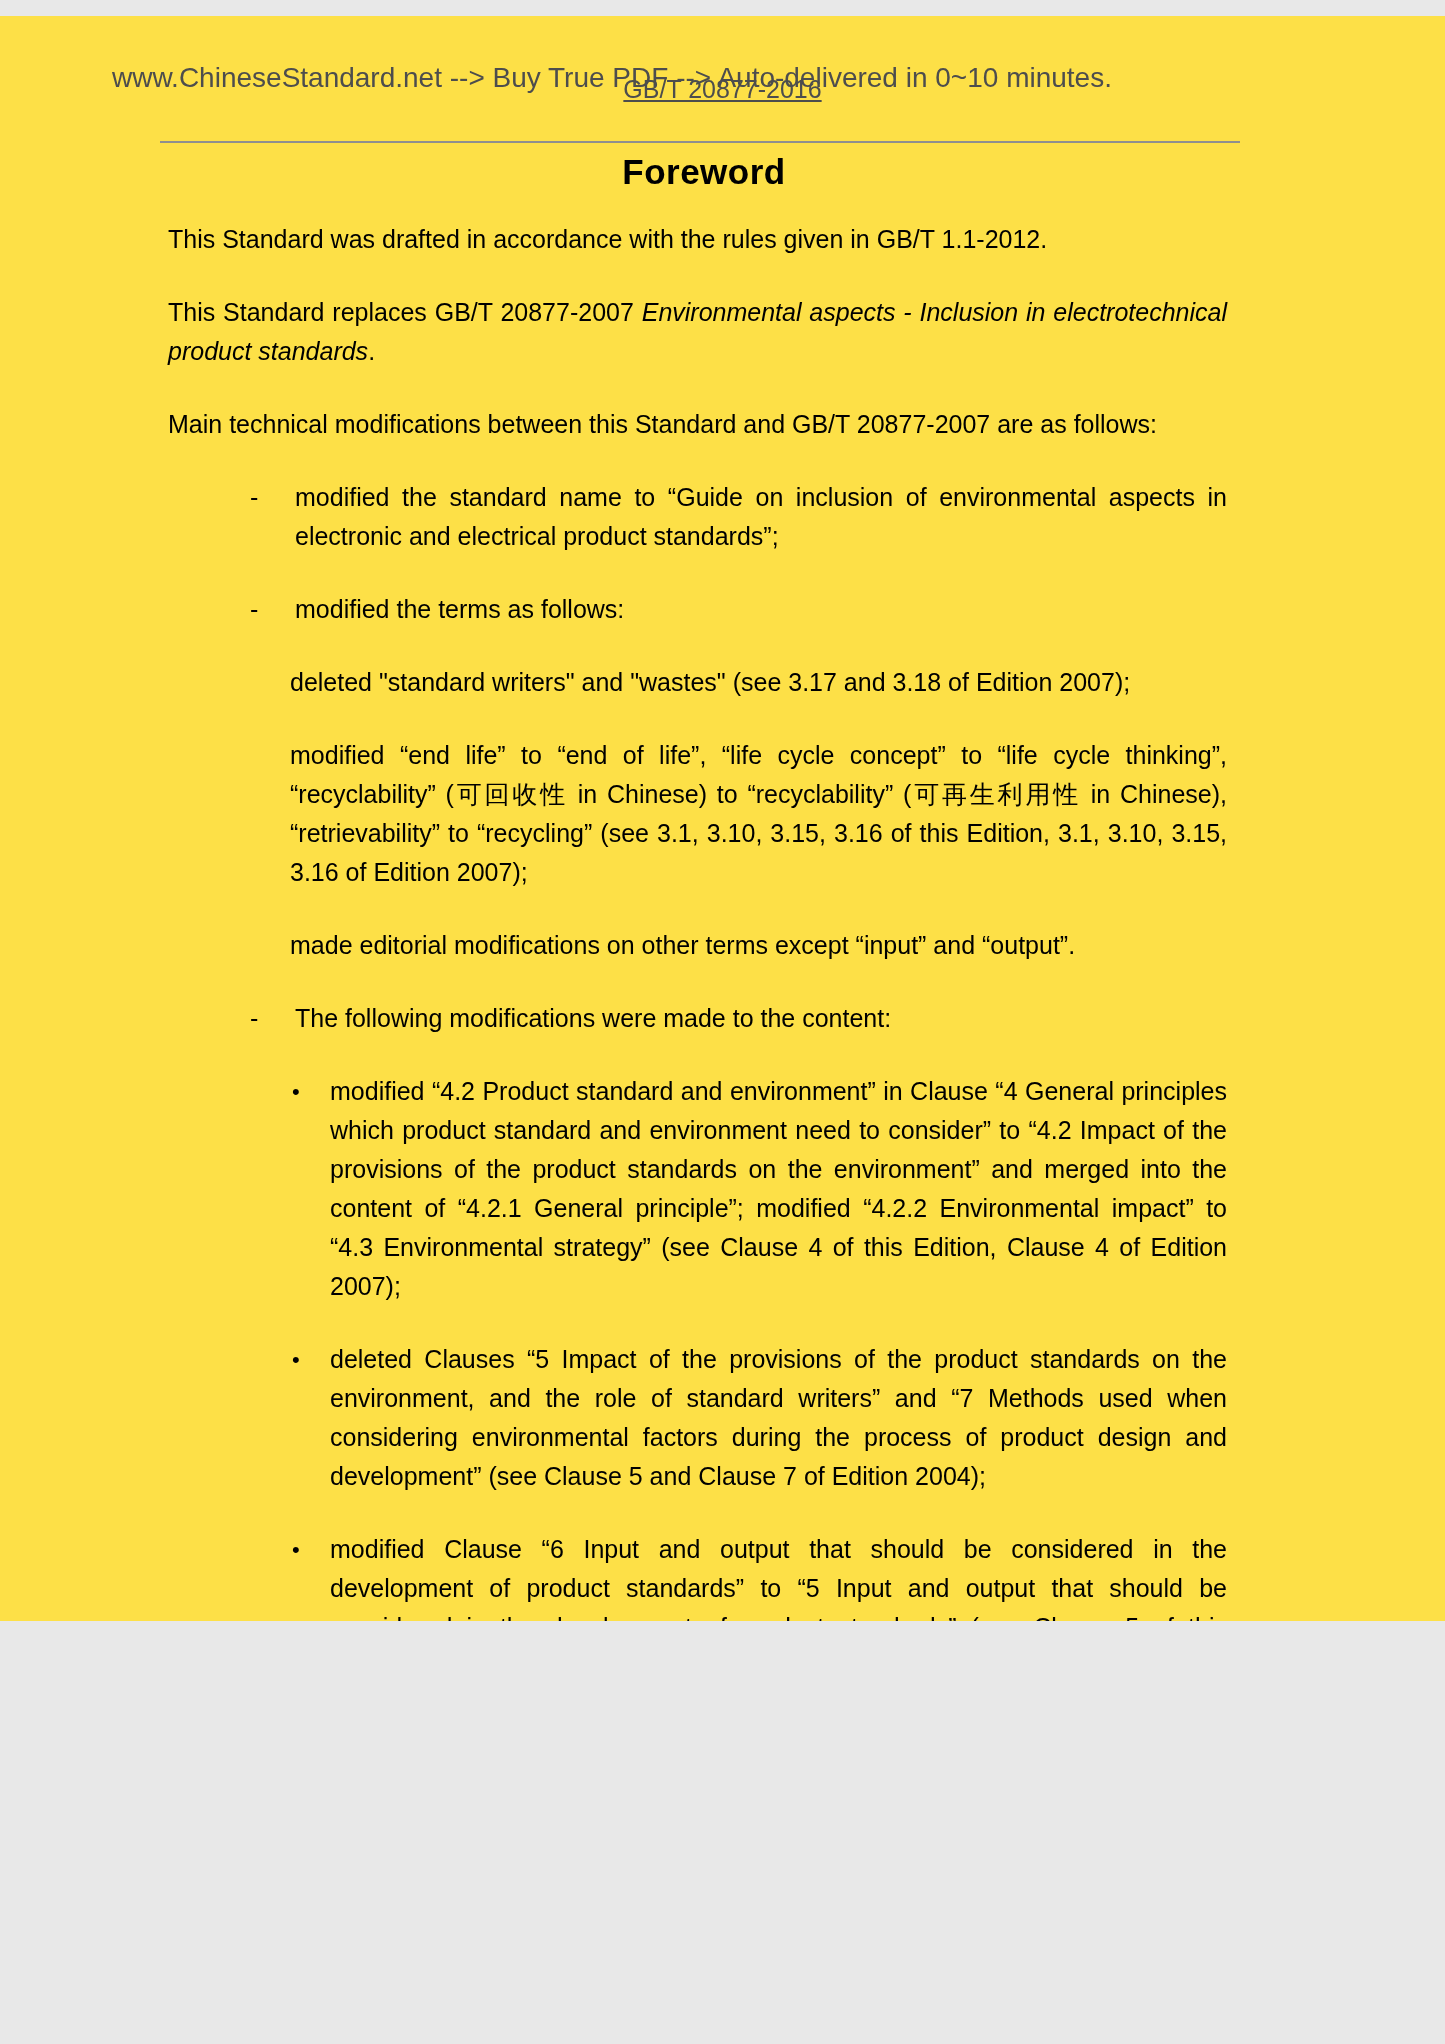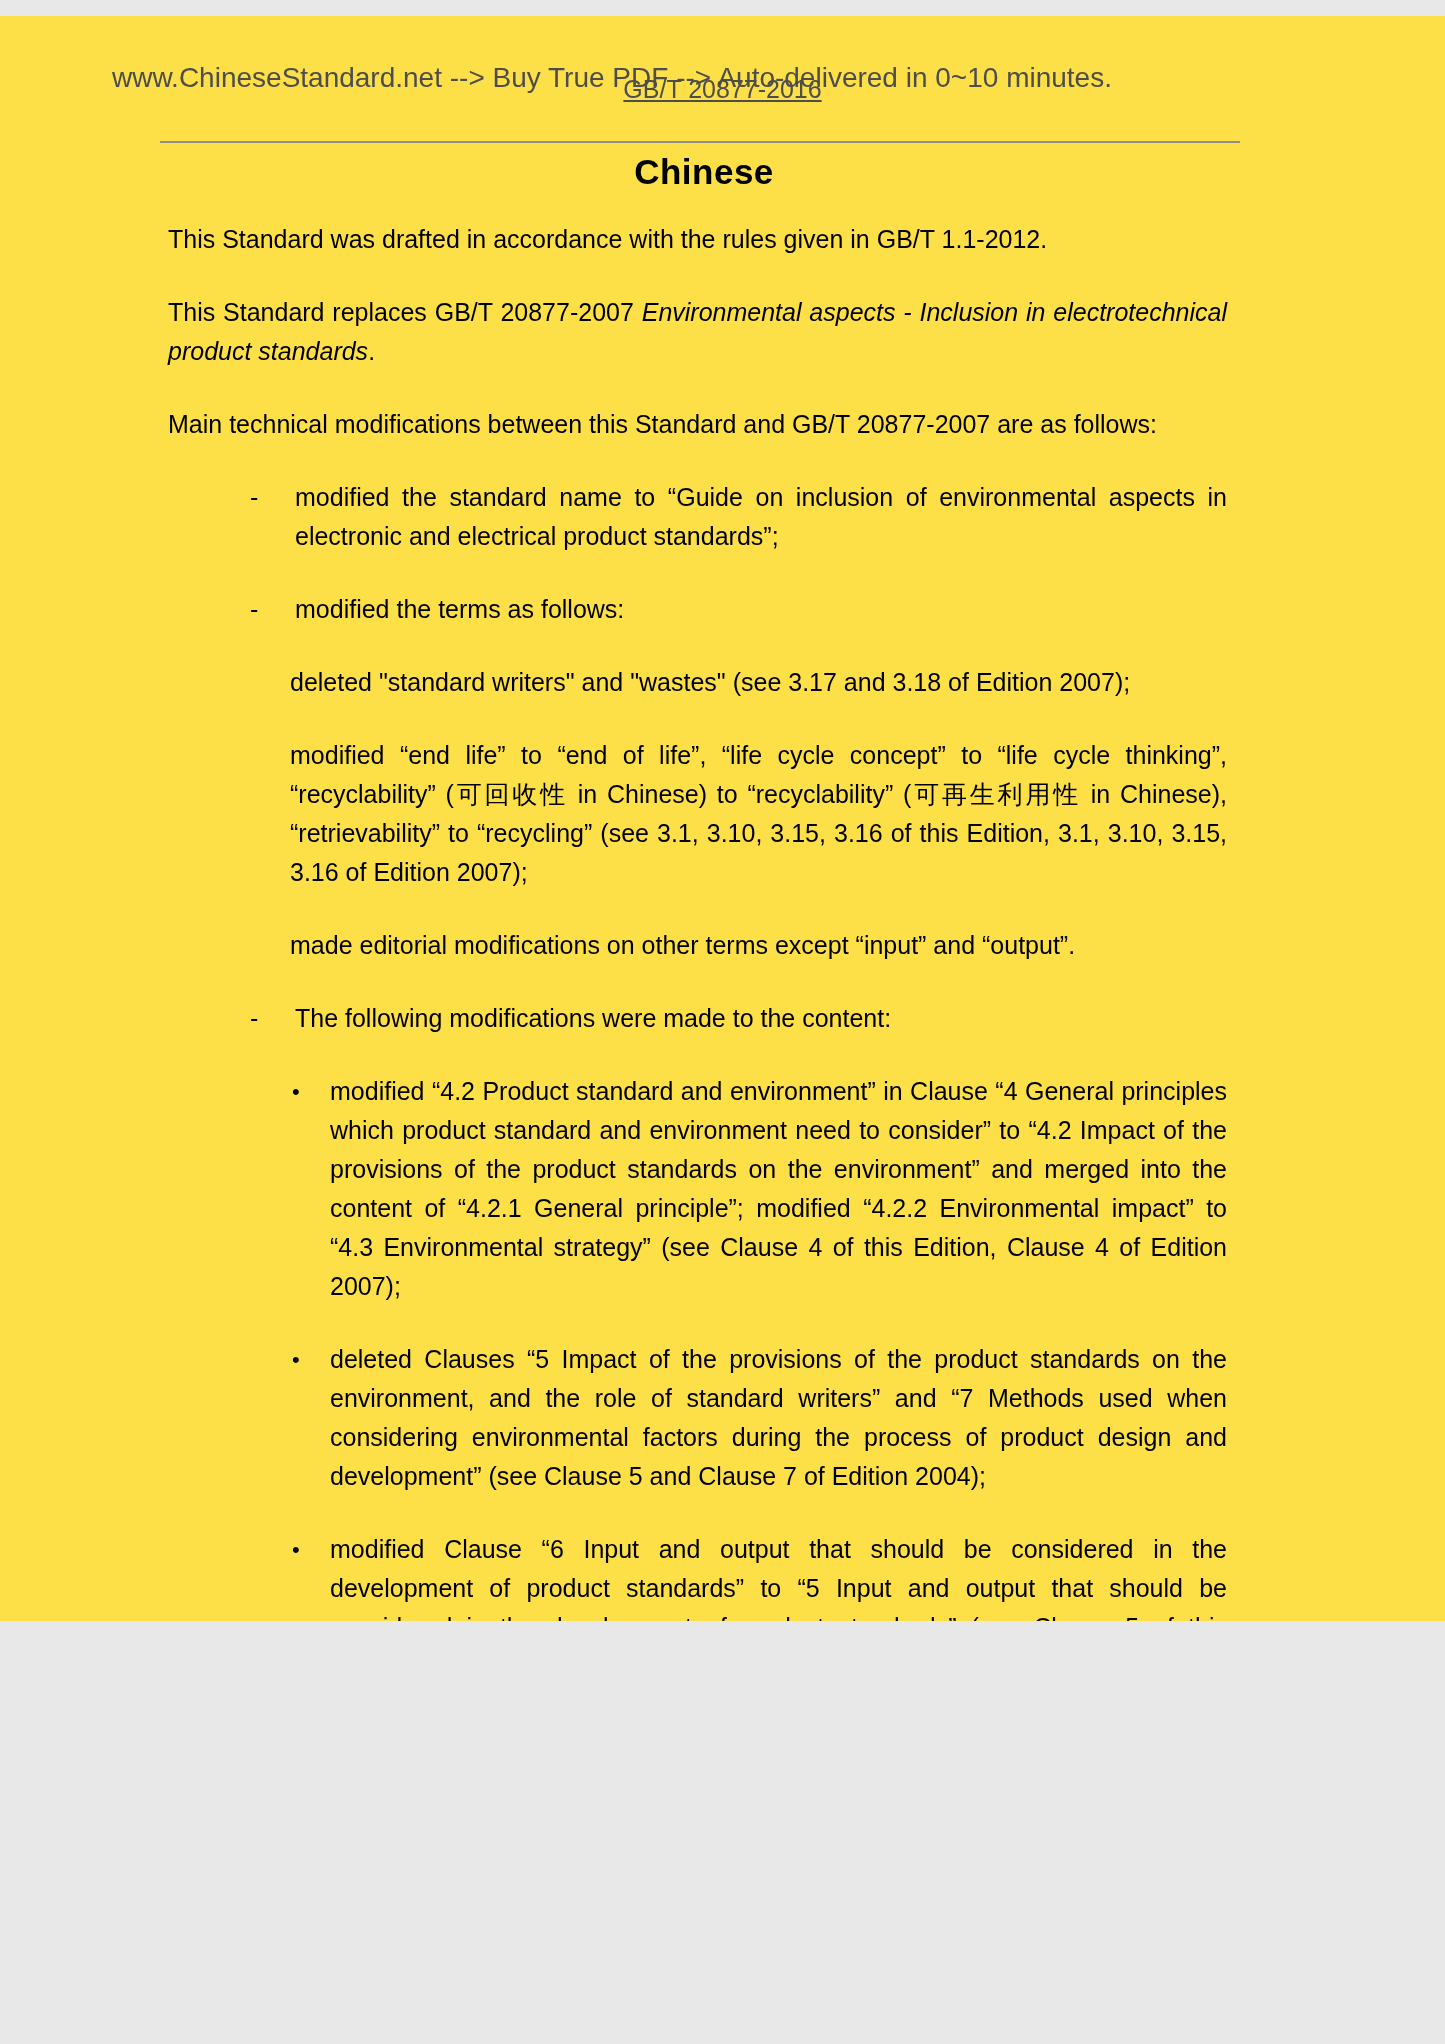--- a/index.html
+++ b/index.html
@@ -63,21 +63,21 @@
 <div class="page">
 
   <div class="header">
     <span class="banner">www.ChineseStandard.net --&gt; Buy True PDF --&gt; Auto-delivered in 0~10 minutes.</span>
     <span class="doccode">GB/T 20877-2016</span>
   </div>
 
   <hr class="rule top">
 
   <div class="content">
-    <h1 class="title">Chinese</h1>
+    <h1 class="title">Foreword</h1>
     <div id="doc-body">
         <div class="para p"><span>This Standard was drafted in accordance with the rules given in GB/T 1.1-2012.</span></div>
         <div class="para p"><span>This Standard replaces GB/T 20877-2007 </span><i>Environmental aspects - Inclusion in electrotechnical product standards</i><span>.</span></div>
         <div class="para p"><span>Main technical modifications between this Standard and GB/T 20877-2007 are as follows:</span></div>
         <div class="para dash"><span class="marker">-</span><span>modified the standard name to “Guide on inclusion of environmental aspects in electronic and electrical product standards”;</span></div>
         <div class="para dash"><span class="marker">-</span><span>modified the terms as follows:</span></div>
         <div class="para inner"><span>deleted "standard writers" and "wastes" (see 3.17 and 3.18 of Edition 2007);</span></div>
         <div class="para inner"><span>modified “end life” to “end of life”, “life cycle concept” to “life cycle thinking”, “recyclability” (可回收性 in Chinese) to “recyclability” (可再生利用性 in Chinese), “retrievability” to “recycling” (see 3.1, 3.10, 3.15, 3.16 of this Edition, 3.1, 3.10, 3.15, 3.16 of Edition 2007);</span></div>
         <div class="para inner"><span>made editorial modifications on other terms except “input” and “output”.</span></div>
         <div class="para dash"><span class="marker">-</span><span>The following modifications were made to the content:</span></div>

